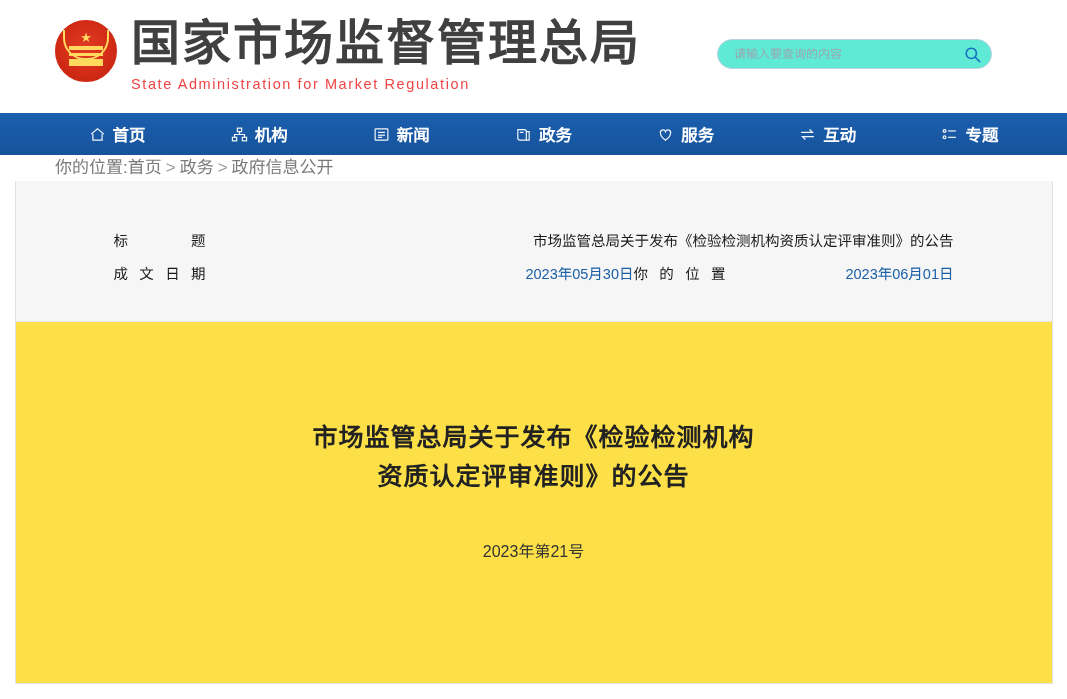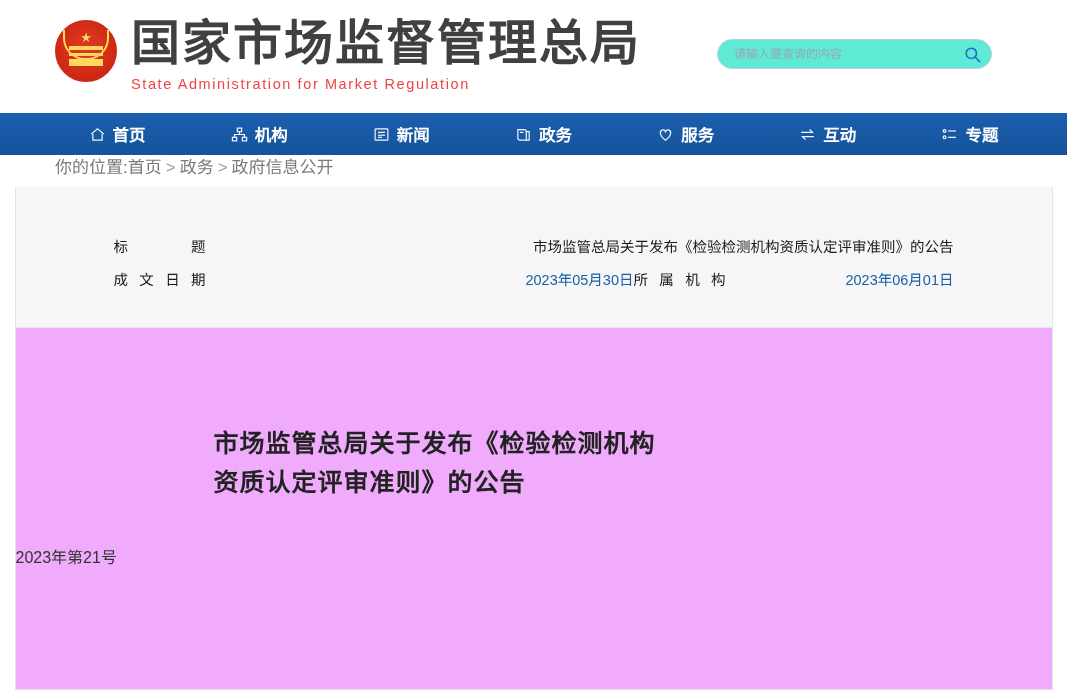--- a/index.html
+++ b/index.html
@@ -171,25 +171,25 @@
     color: #7a7a7a;
     padding-left: 55px;
     background: #fff;
   }
   .breadcrumb .sep { margin: 0 4px; color: #9a9a9a; }
   .breadcrumb a { color: #7a7a7a; text-decoration: none; }
 
   
   .page-wrap {
     width: 1038px;
-    margin: 6px auto;
+    margin: 0 auto;
     border: 1px solid #e3e3e3;
     border-top: none;
     box-sizing: border-box;
-    background: #f0abfc;
+    background: #fde047;
     height: 503px;
     overflow: hidden;
   }
   .meta-panel {
     background: #f6f6f6;
     border-bottom: 1px solid #e6e6e6;
     padding: 44px 0 30px 0;
   }
   .meta-table {
     width: 840px;
@@ -216,21 +216,21 @@
     text-align: right;
   }
   .meta-value.dark { color: #1a1a1a; }
   .col-left-val { width: 420px; }
   .meta-label.right {
     width: 92px;
   }
 
   .article {
     padding: 96px 0 0 0;
-    text-align: left;
+    text-align: center;
   }
   .article-title {
     font-size: 25px;
     font-weight: bold;
     color: #222;
     line-height: 1.55;
     letter-spacing: 1px;
     width: 640px;
     margin: 0 auto;
   }
@@ -359,21 +359,21 @@
   <div class="meta-panel">
     <table class="meta-table">
       <tbody>
           <tr>
         <td class="meta-label">标题</td>
         <td class="meta-value dark" colspan="3">市场监管总局关于发布《检验检测机构资质认定评审准则》的公告</td>
       </tr>
       <tr>
         <td class="meta-label">成文日期</td>
         <td class="meta-value col-left-val">2023年05月30日</td>
-        <td class="meta-label right">所属机构</td>
+        <td class="meta-label right">你的位置</td>
         <td class="meta-value">2023年06月01日</td>
       </tr>
     </tbody>
       </table>
   </div>
 
   <div class="article">
     <div class="article-title">
       <div>市场监管总局关于发布《检验检测机构</div>
       <div>资质认定评审准则》的公告</div>

